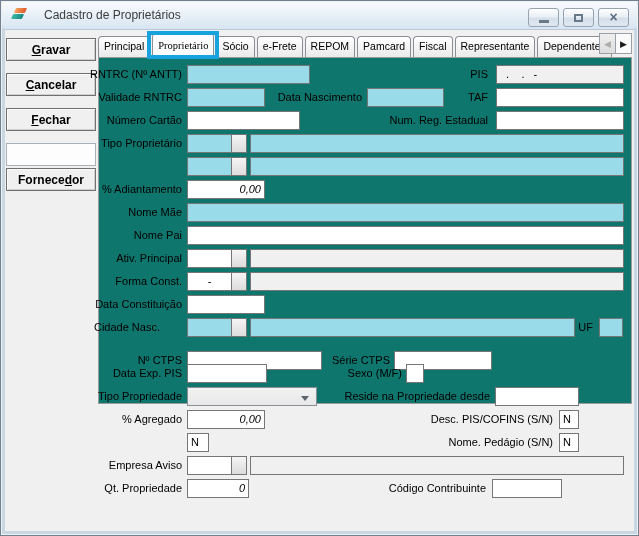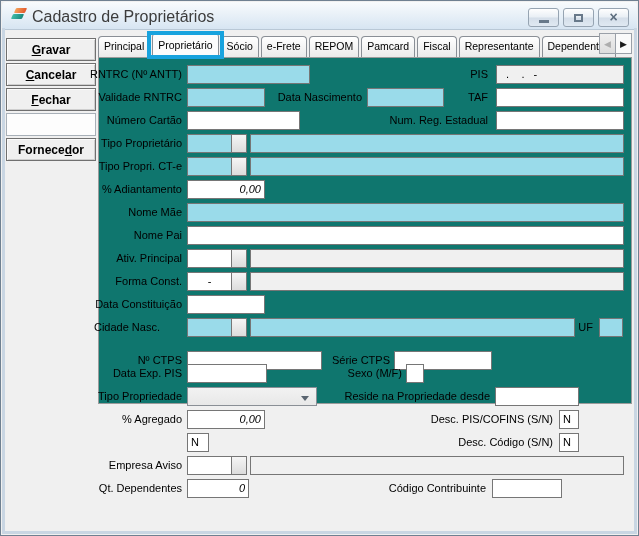--- a/index.html
+++ b/index.html
@@ -4,49 +4,49 @@
 <style>
   html,body{margin:0;padding:0;background:#fff;font-family:"Liberation Sans",sans-serif;}
   .window{position:relative;width:639px;height:536px;box-sizing:border-box;
     border:1px solid #6F8091;background:#F0F0F0;overflow:hidden;}
   .frame-band{position:absolute;left:1px;right:1px;top:27px;bottom:1px;
     border:3px solid #C9D6E3;border-top:none;pointer-events:none;z-index:40;}
   
   .titlebar{position:absolute;left:1px;top:1px;right:1px;height:27px;
     background:linear-gradient(#F8FBFD,#E9F1F8 45%,#D7E5F2);border-bottom:1px solid #B9C8D6;
     border-radius:4px 4px 0 0;}
-  .title-text{position:absolute;left:30px;top:6px;font-size:16px;color:#3C3C3C;white-space:nowrap;}
+  .title-text{position:absolute;left:42px;top:6px;font-size:12px;color:#3C3C3C;white-space:nowrap;}
   .app-logo{position:absolute;left:9px;top:5px;width:18px;height:16px;}
   .app-logo .bar1{position:absolute;left:4px;top:1px;width:11px;height:5px;border-radius:1px;
     background:linear-gradient(90deg,#F4A259,#E2572B);transform:skewX(-24deg);}
   .app-logo .bar2{position:absolute;left:1px;top:7px;width:11px;height:5px;border-radius:1px;
     background:linear-gradient(90deg,#41BBA9,#17877A);transform:skewX(-24deg);}
   .winbtns{position:absolute;top:6px;right:8px;display:flex;gap:4px;}
   .wbtn{width:31px;height:19px;box-sizing:border-box;border:1px solid #96A4B2;border-radius:3px;
     background:linear-gradient(#FEFEFE,#E9EFF5 48%,#D4DEE9 52%,#E0E9F2);
     display:flex;align-items:center;justify-content:center;padding:0;cursor:pointer;}
   .glyph-min{width:10px;height:3px;background:#68798A;margin-top:8px;}
   .glyph-restore{width:9px;height:8px;box-sizing:border-box;border:2px solid #68798A;background:transparent;}
   .glyph-close{color:#5D6E7F;font-size:14px;font-weight:bold;line-height:1;margin-top:-1px;}
   
   .sidebar{position:absolute;left:5px;top:37px;width:90px;}
-  .sbtn{display:block;width:90px;height:23px;margin-bottom:2px;box-sizing:border-box;
+  .sbtn{display:block;width:90px;height:23px;margin-bottom:12px;box-sizing:border-box;
     border:1px solid #707070;background:#F0F0F0;font-family:"Liberation Sans",sans-serif;
     font-size:12px;font-weight:bold;color:#000;cursor:pointer;
     box-shadow:inset 1px 1px 0 #FBFBFB, inset -1px -1px 0 #CFCFCF;}
   .sblank{width:90px;height:23px;margin-bottom:2px;box-sizing:border-box;
     border:1px solid #A8B0B8;background:#FDFDFD;}
   .u{text-decoration:underline;}
   
   .tabstrip{position:absolute;left:97px;top:32px;right:40px;height:24px;
     display:flex;align-items:flex-end;gap:2px;z-index:5;}
   .tab{box-sizing:border-box;height:21px;padding:0 5px;line-height:19px;font-size:10.5px;
     border:1px solid #8A8F96;border-bottom:none;border-radius:4px 4px 0 0;
     background:linear-gradient(#FFFFFF,#EAEAEA);white-space:nowrap;cursor:pointer;}
-  .tab.selected{position:relative;height:24px;line-height:23px;background:#FCFCFC;z-index:6;}
+  .tab.selected{position:relative;height:24px;line-height:23px;background:#FCFCFC;z-index:6;font-family:Liberation Serif, serif;}
   .tab.selected::before{content:"";position:absolute;left:-6px;right:-6px;top:-3px;bottom:-2px;
     border:4px solid #18A3DE;pointer-events:none;}
   .tabscroll{position:absolute;top:32px;right:6px;width:33px;height:21px;display:flex;z-index:5;}
   .tsbtn{flex:1;box-sizing:border-box;border:1px solid #9AA0A8;display:flex;align-items:center;
     justify-content:center;font-size:9px;cursor:pointer;padding:0;}
   .tsbtn.left{background:linear-gradient(#EFEFEF,#DDDDDD);color:#ADADAD;border-right:none;}
   .tsbtn.right{background:#FAFAFA;color:#1A1A1A;}
   
   .panel{position:absolute;left:97px;top:56px;width:534px;height:347px;box-sizing:border-box;
     border:1px solid #9B9B9B;background:#0f766e;z-index:4;}
@@ -140,21 +140,20 @@
     </div>
 
     <div class="row" style="top:76px">
       <div class="lbl" style="right:449px">Tipo Proprietário</div>
       <div class="fld req" style="left:88px;width:45px"></div>
       <button class="btnsq" style="left:132px"></button>
       <div class="fld req" style="left:151px;width:374px"></div>
     </div>
 
     <div class="row" style="top:99px">
-      <div class="lbl" style="right:449px">Tipo Propri. CT-e</div>
       <div class="fld req" style="left:88px;width:45px"></div>
       <button class="btnsq" style="left:132px"></button>
       <div class="fld req" style="left:151px;width:374px"></div>
     </div>
 
     <div class="row" style="top:122px">
       <div class="lbl" style="right:449px">% Adiantamento</div>
       <div class="fld num" style="left:88px;width:78px">0,00</div>
     </div>
 
@@ -222,32 +221,32 @@
 
     <div class="row" style="top:352px">
       <div class="lbl" style="right:449px">% Agregado</div>
       <div class="fld num" style="left:88px;width:78px">0,00</div>
       <div class="lbl" style="right:78px">Desc. PIS/COFINS (S/N)</div>
       <div class="fld" style="left:460px;width:20px">N</div>
     </div>
 
     <div class="row" style="top:375px">
       <div class="fld" style="left:88px;width:22px">N</div>
-      <div class="lbl" style="right:78px">Desc. Código (S/N)</div>
+      <div class="lbl" style="right:78px">Nome. Pedágio (S/N)</div>
       <div class="fld" style="left:460px;width:20px">N</div>
     </div>
 
     <div class="row" style="top:398px">
       <div class="lbl" style="right:449px">Empresa Aviso</div>
       <div class="fld" style="left:88px;width:45px"></div>
       <button class="btnsq" style="left:132px"></button>
       <div class="fld dis" style="left:151px;width:374px"></div>
     </div>
 
     <div class="row" style="top:421px">
-      <div class="lbl" style="right:449px">Qt. Dependentes</div>
+      <div class="lbl" style="right:449px">Qt. Propriedade</div>
       <div class="fld num" style="left:88px;width:62px">0</div>
       <div class="lbl" style="right:145px">Código Contribuinte</div>
       <div class="fld" style="left:393px;width:70px"></div>
     </div>
 
   </div>
 </div>
 
 </body></html>

